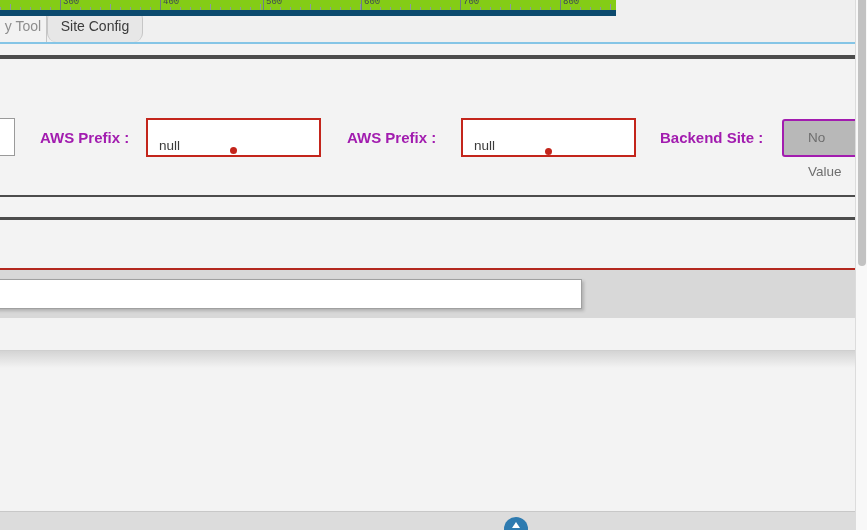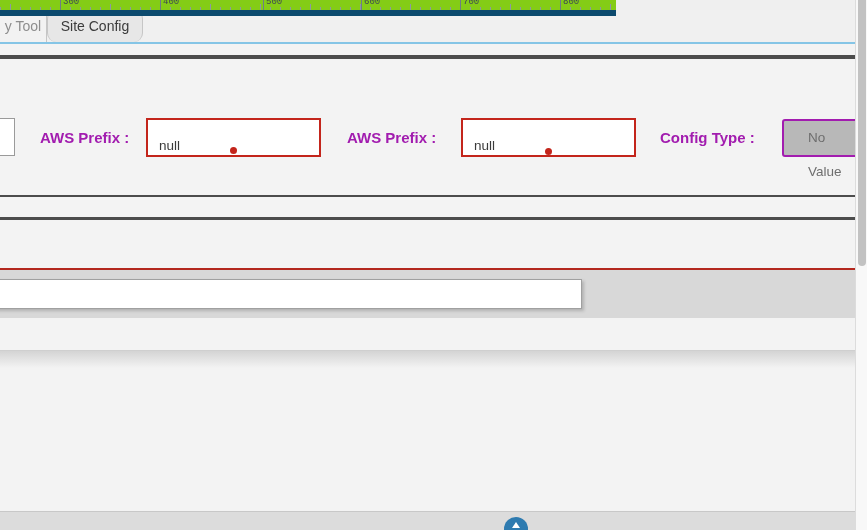--- a/index.html
+++ b/index.html
@@ -81,21 +81,21 @@
   <input class="cut-input" value="" style="">
 
   <span class="fld-label" style="left:40px">AWS Prefix :</span>
   <input class="err-input" style="left: 146px;" value="null">
   <span class="err-dot" style="left:230px;top:147px"></span>
 
   <span class="fld-label" style="left:347px">AWS Prefix :</span>
   <input class="err-input" style="left: 461px;" value="null">
   <span class="err-dot" style="left:545px;top:148px"></span>
 
-  <span class="fld-label" style="left:660px">Config Type :</span>
+  <span class="fld-label" style="left:660px">Backend Site :</span>
   <div class="novalue-box">No Value</div>
 
   <div class="bar bar-b"></div>
   <div class="bar bar-c"></div>
   <div class="bar bar-red"></div>
 
   <div class="gray-band"></div>
   <input class="bottom-input" value="" style="">
 
   <div class="content-shadow"></div>

